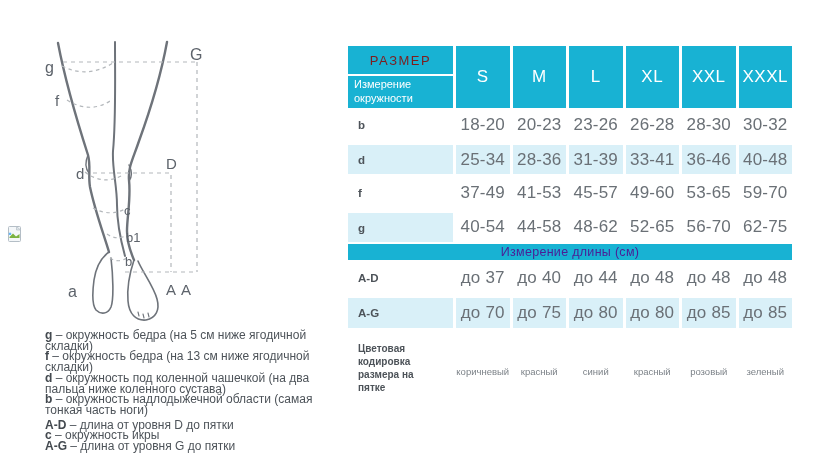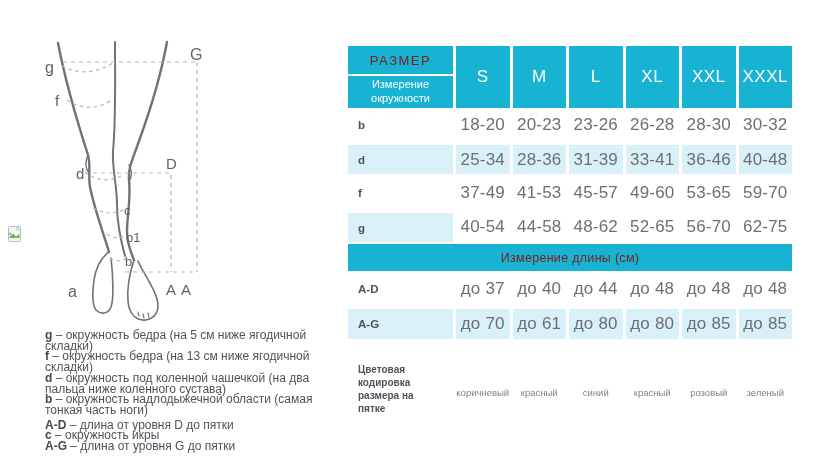--- a/index.html
+++ b/index.html
@@ -17,33 +17,33 @@
   .legend-key { font-weight:bold; color:#43494f; }
   .legend-gap { height:4px; }
   
   .sizing-table { position:absolute; left:348px; top:46px; width:444px; }
   .grid-row { display:grid; grid-template-columns:105px repeat(6,1fr); column-gap:3px; }
   .thead { height:62px; }
   .corner { display:flex; flex-direction:column; row-gap:2px; }
   .corner-top { flex:0 0 28px; background:#18b2d3; color:#7f1d1d; display:flex;
     align-items:center; justify-content:center; font-size:13px; letter-spacing:1.5px; }
   .corner-bottom { flex:1 1 auto; background:#18b2d3; color:#fff; display:flex;
-    align-items:center; justify-content:center; text-align:center;
+    align-items:center; justify-content:center; text-align:left;
     font-size:11px; line-height:1.25; padding:2px 6px; }
   .size-cell { background:#18b2d3; color:#fff; display:flex; align-items:center;
     justify-content:center; font-size:17px; letter-spacing:0.5px; }
   .trow { height:34px; }
   .lrow { height:35px; }
   .cell { display:flex; align-items:center; }
   .lbl { padding-left:10px; font-weight:bold; font-size:11.5px; color:#4d5359; }
   .val { justify-content:center; font-size:17px; color:#6a7076; letter-spacing:0.2px; }
   .hl { background:#d9f0f8; border-top:3px solid #fff; border-bottom:2px solid #fff; }
-  .band { height:27px; background:#18b2d3; color:#7f1d1d; display:flex; align-items:center;
+  .band { height:16px; background:#18b2d3; color:#4c1d95; display:flex; align-items:center;
     justify-content:center; font-size:12.5px; letter-spacing:0.3px; }
-  .color-row { margin-top:20px; }
+  .color-row { margin-top:10px; }
   .color-lbl { font-weight:bold; font-size:10px; line-height:1.3; color:#4d5359;
     padding-left:10px; max-width:80px; align-self:start; padding-top:2px; }
   .cname { justify-content:center; align-items:flex-start; padding-top:26px;
     font-size:9.5px; color:#7c8288; }
 </style>
 </head>
 <body>
 
 <div class="broken-img">
   <svg width="14" height="17" viewBox="0 0 14 17">
@@ -175,21 +175,21 @@
     <div class="cell val">до 40</div>
     <div class="cell val">до 44</div>
     <div class="cell val">до 48</div>
     <div class="cell val">до 48</div>
     <div class="cell val">до 48</div>
   </div>
 
   <div class="grid-row lrow">
     <div class="cell lbl hl">A-G</div>
     <div class="cell val hl">до 70</div>
-    <div class="cell val hl">до 61</div>
+    <div class="cell val hl">до 75</div>
     <div class="cell val hl">до 80</div>
     <div class="cell val hl">до 80</div>
     <div class="cell val hl">до 85</div>
     <div class="cell val hl">до 85</div>
   </div>
 
   <div class="grid-row color-row">
     <div class="color-lbl">Цветовая кодировка размера на пятке</div>
     <div class="cell cname">коричневый</div>
     <div class="cell cname">красный</div>

